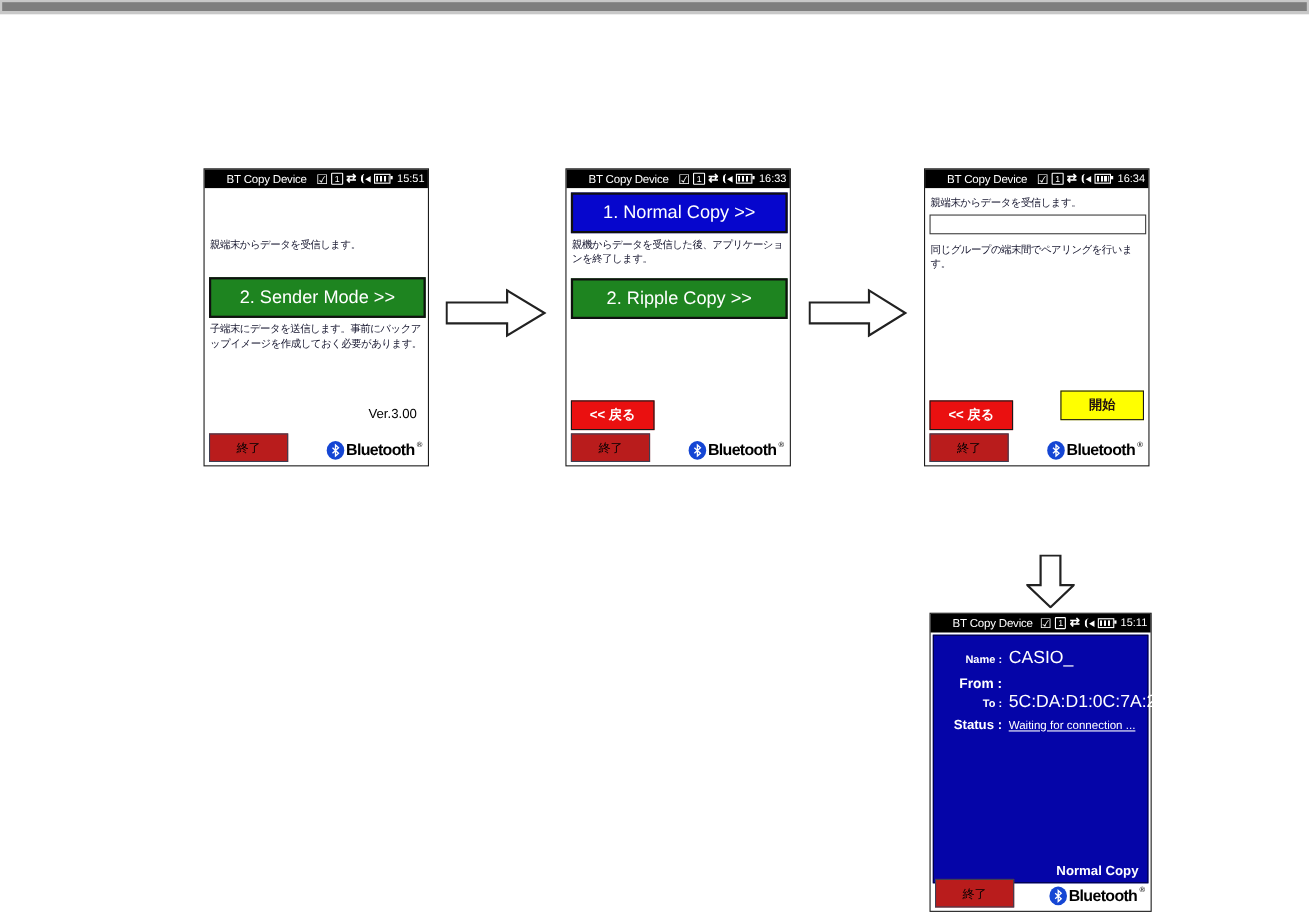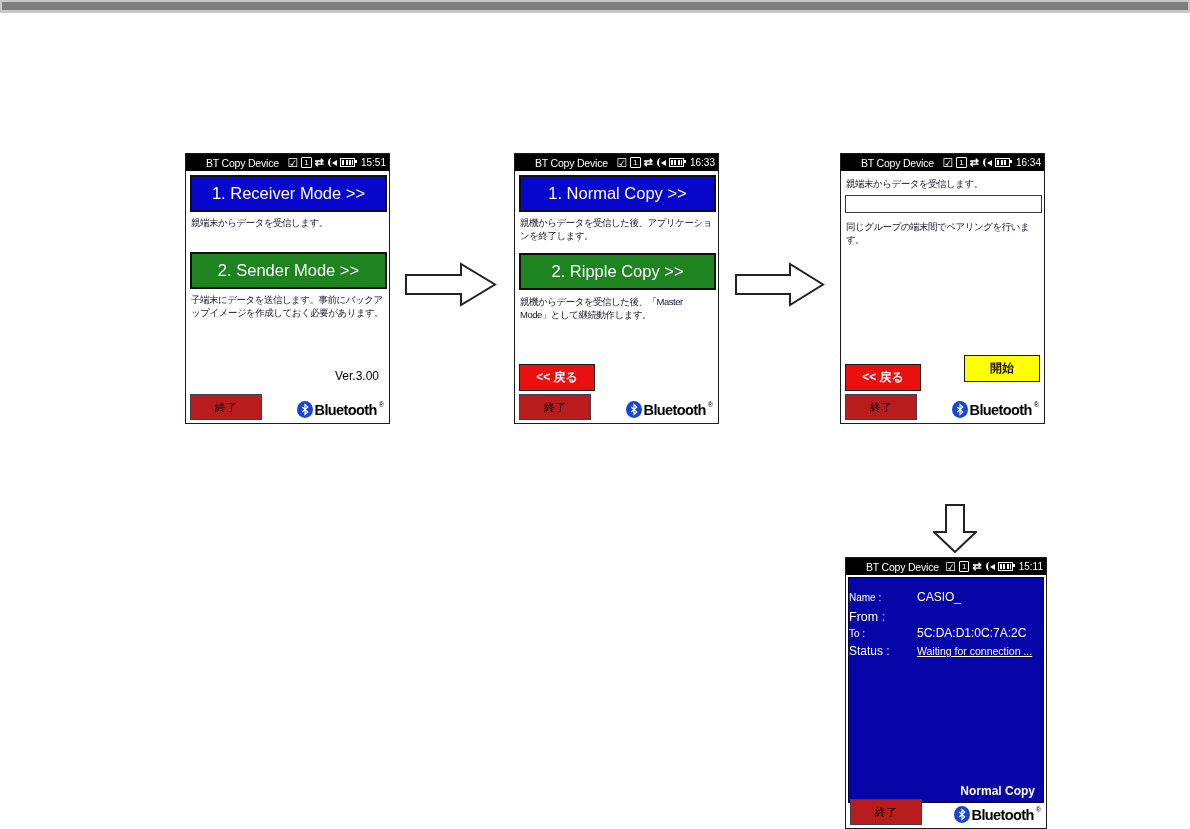--- a/index.html
+++ b/index.html
@@ -67,22 +67,22 @@
              box-sizing:border-box;background:#fff;font-size:11px;padding:0 3px;
              font-family:"Liberation Sans",sans-serif;}
   .note{position:absolute;left:5px;top:67px;font-size:9.5px;letter-spacing:-0.5px;color:#15152e;}
 
   
   #screen4{width:202px;height:272px;}
   .panel{position:absolute;left:2px;right:2px;top:19px;height:226px;background:#0505a8;
          border:1px solid #000040;box-sizing:border-box;}
   .fields{padding-top:12px;}
   .field-row{display:grid;grid-template-columns:62px 1fr;column-gap:6px;align-items:baseline;}
-  .f-label{color:#fff;font-weight:normal;white-space:nowrap;}
-  .f-value{color:#fff;font-size:12px;white-space:nowrap;}
+  .f-label{text-align:right;color:#fff;font-weight:bold;white-space:nowrap;}
+  .f-value{color:#fff;font-size:16px;white-space:nowrap;}
   .row-name{margin-bottom:6px;}   .row-name .f-label{font-size:10px;}
   .row-from{margin-bottom:2px;}   .row-from .f-label{font-size:12.5px;}
   .row-to{margin-bottom:4px;}     .row-to .f-label{font-size:10px;}
   .row-status .f-label{font-size:12px;} .row-status .f-value{font-size:10.5px;text-decoration:underline;}
   .mode-label{position:absolute;right:8px;bottom:4px;color:#fff;font-weight:bold;font-size:12px;}
 
   
   .arrow{position:absolute;}
 </style>
 </head>
@@ -97,21 +97,20 @@
     <span class="tb-title">BT Copy Device</span>
     <span class="tb-icons">
       <span class="tb-check">☑</span>
       <span class="tb-badge">1</span>
       <span class="tb-conn">⇄</span>
       <span class="tb-vol"></span>
       <span class="tb-batt"></span>
       <span class="tb-time">15:51</span>
     </span>
   </div>
-  <div class="btn-big btn-blue" style="top:21px;">1. Receiver Mode &gt;&gt;</div>
   <div class="jp" style="top:62px;">親端末からデータを受信します。</div>
   <div class="btn-big btn-green" style="top:98px;">2. Sender Mode &gt;&gt;</div>
   <div class="jp" style="top:139px;">子端末にデータを送信します。事前にバックアップイメージを作成しておく必要があります。</div>
   <div class="version">Ver.3.00</div>
   <div class="btn-exit">終了</div>
   <div class="bt-brand">
     <span class="bt-logo">
       <svg width="12" height="13" viewBox="0 0 24 24">
           <path d="M6.5 7 L17.5 17 L12 22 L12 2 L17.5 7 L6.5 17" stroke="#fff" stroke-width="2.4" fill="none"></path>
         </svg>
@@ -133,21 +132,20 @@
       <span class="tb-badge">1</span>
       <span class="tb-conn">⇄</span>
       <span class="tb-vol"></span>
       <span class="tb-batt"></span>
       <span class="tb-time">16:33</span>
     </span>
   </div>
   <div class="btn-big btn-blue" style="top:21px;">1. Normal Copy &gt;&gt;</div>
   <div class="jp" style="top:62px;">親機からデータを受信した後、アプリケーションを終了します。</div>
   <div class="btn-big btn-green" style="top:99px;">2. Ripple Copy &gt;&gt;</div>
-  <div class="jp" style="top:141px;">親機からデータを受信した後、「Master Mode」として継続動作します。</div>
   <div class="btn-back">&lt;&lt; 戻る</div>
   <div class="btn-exit">終了</div>
   <div class="bt-brand">
     <span class="bt-logo">
       <svg width="12" height="13" viewBox="0 0 24 24">
           <path d="M6.5 7 L17.5 17 L12 22 L12 2 L17.5 7 L6.5 17" stroke="#fff" stroke-width="2.4" fill="none"></path>
         </svg>
     </span>
     <span class="bt-word">Bluetooth</span>
     <span class="bt-reg">®</span>

